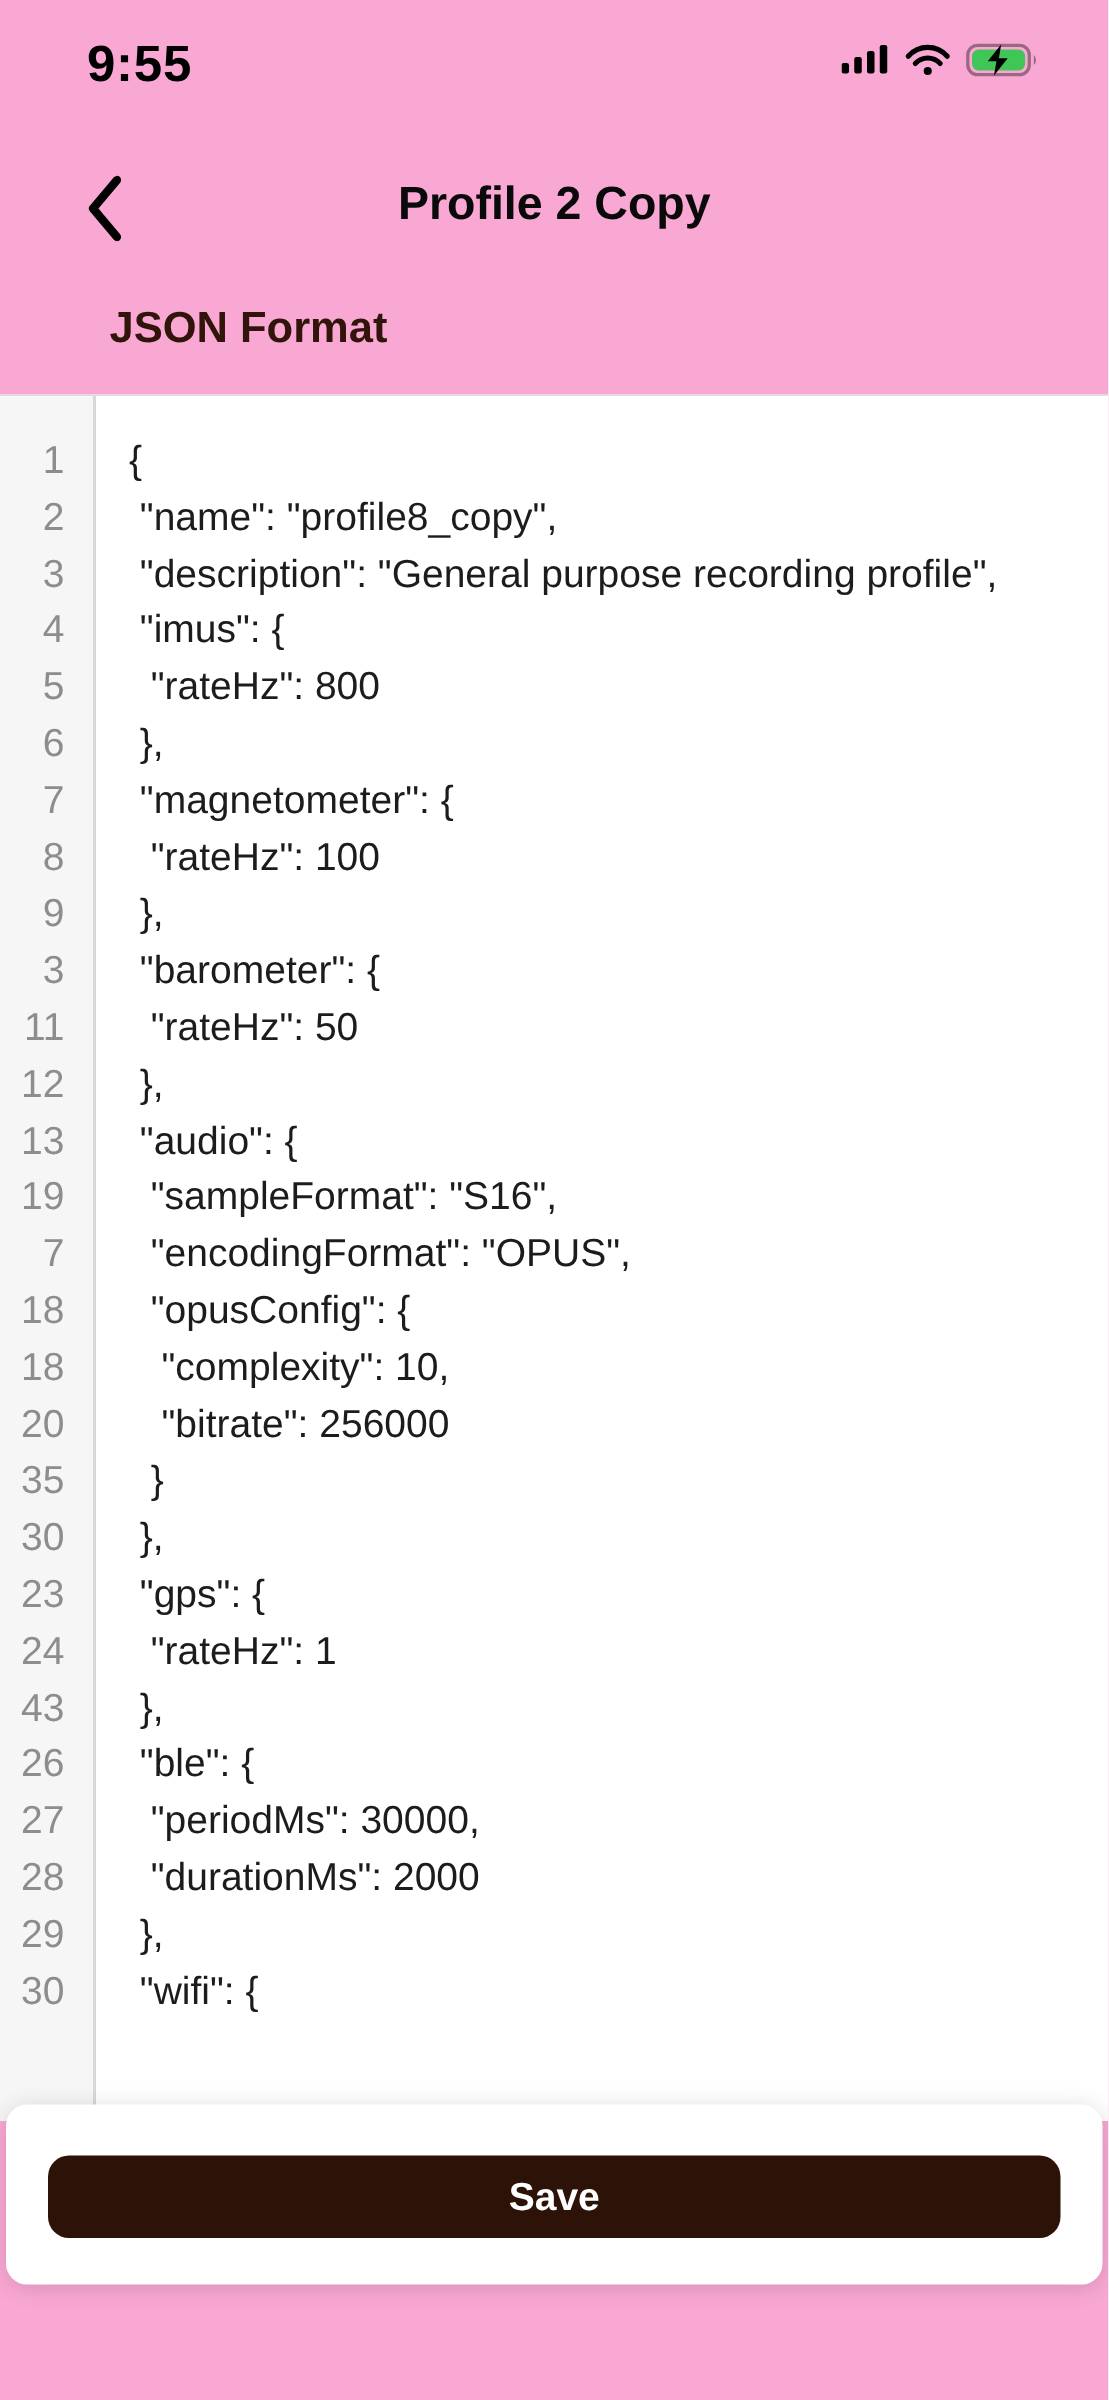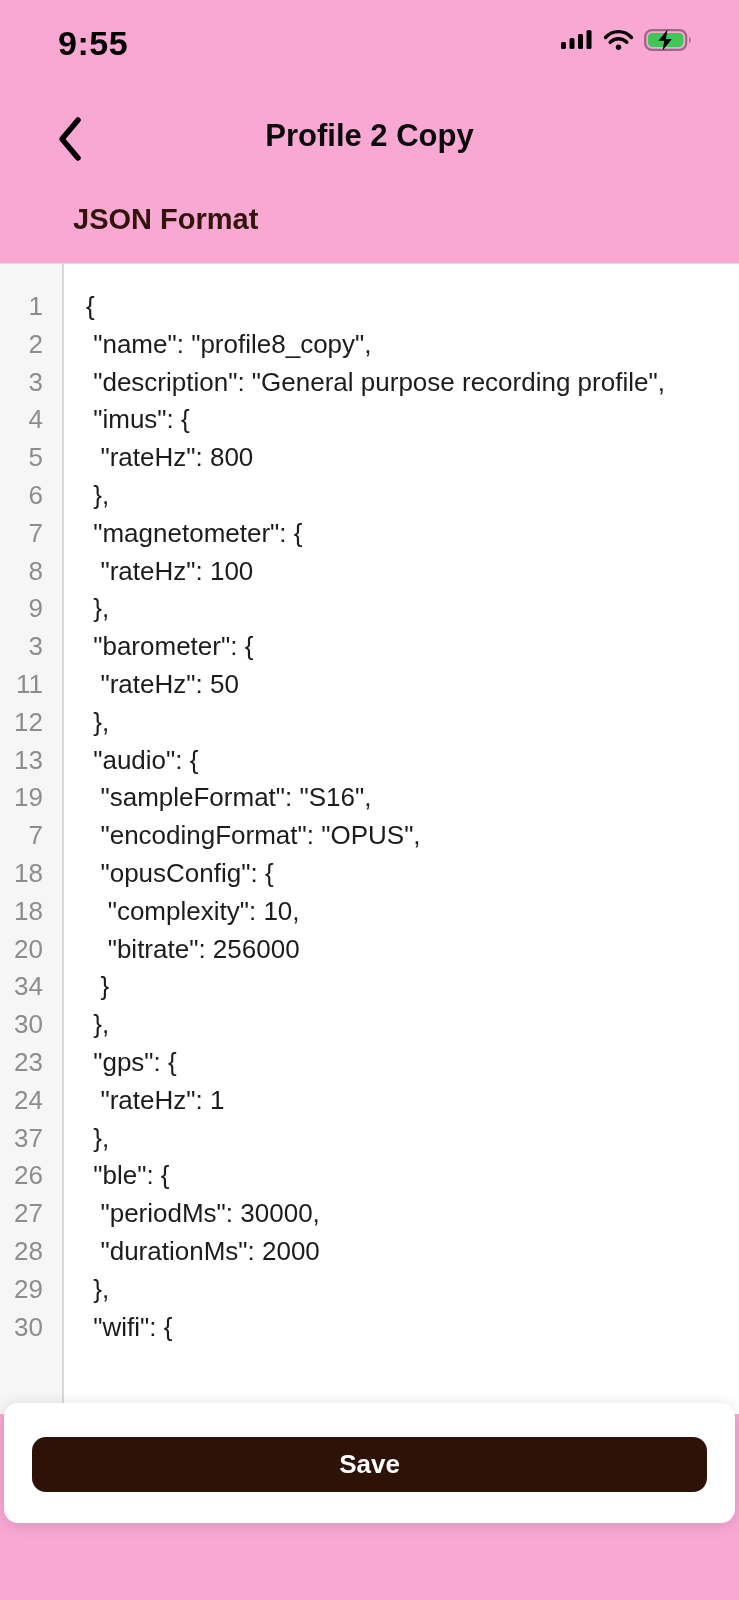--- a/index.html
+++ b/index.html
@@ -178,37 +178,37 @@
   </div>
         <div class="code-line">
     <div class="line-num">18</div>
     <div class="line-text">   "complexity": 10,</div>
   </div>
         <div class="code-line">
     <div class="line-num">20</div>
     <div class="line-text">   "bitrate": 256000</div>
   </div>
         <div class="code-line">
-    <div class="line-num">34</div>
+    <div class="line-num">35</div>
     <div class="line-text">  }</div>
   </div>
         <div class="code-line">
     <div class="line-num">30</div>
     <div class="line-text"> },</div>
   </div>
         <div class="code-line">
     <div class="line-num">23</div>
     <div class="line-text"> "gps": {</div>
   </div>
         <div class="code-line">
     <div class="line-num">24</div>
     <div class="line-text">  "rateHz": 1</div>
   </div>
         <div class="code-line">
-    <div class="line-num">37</div>
+    <div class="line-num">43</div>
     <div class="line-text"> },</div>
   </div>
         <div class="code-line">
     <div class="line-num">26</div>
     <div class="line-text"> "ble": {</div>
   </div>
         <div class="code-line">
     <div class="line-num">27</div>
     <div class="line-text">  "periodMs": 30000,</div>
   </div>

